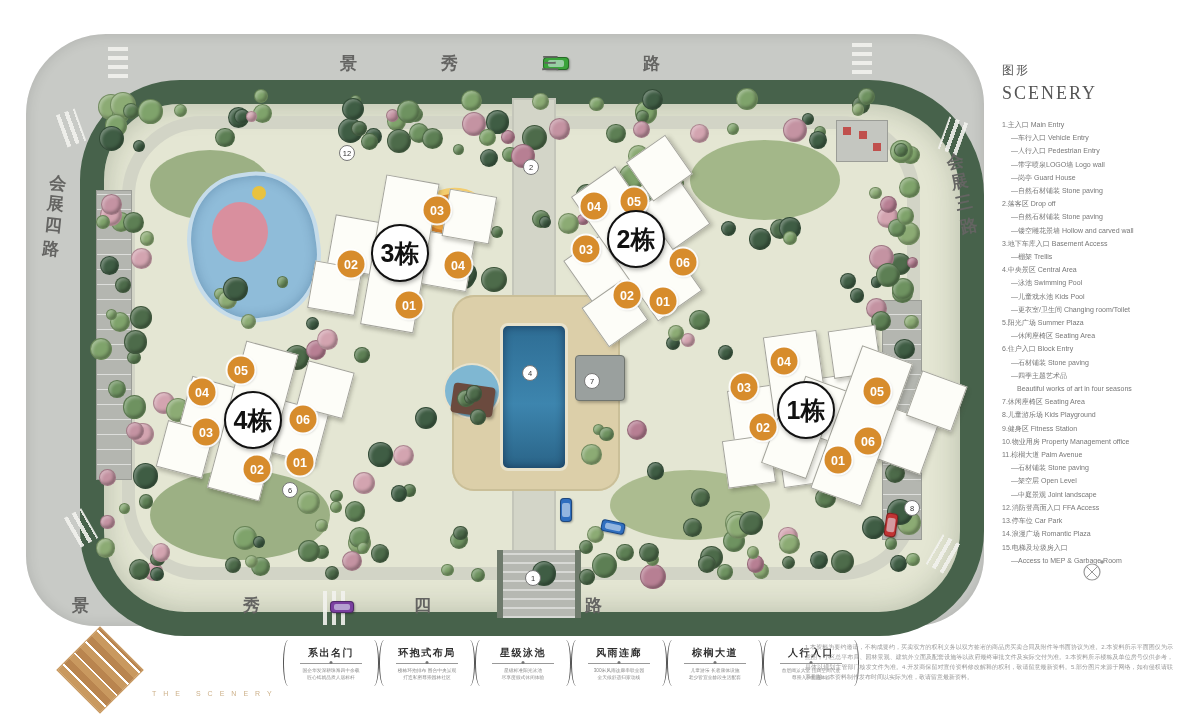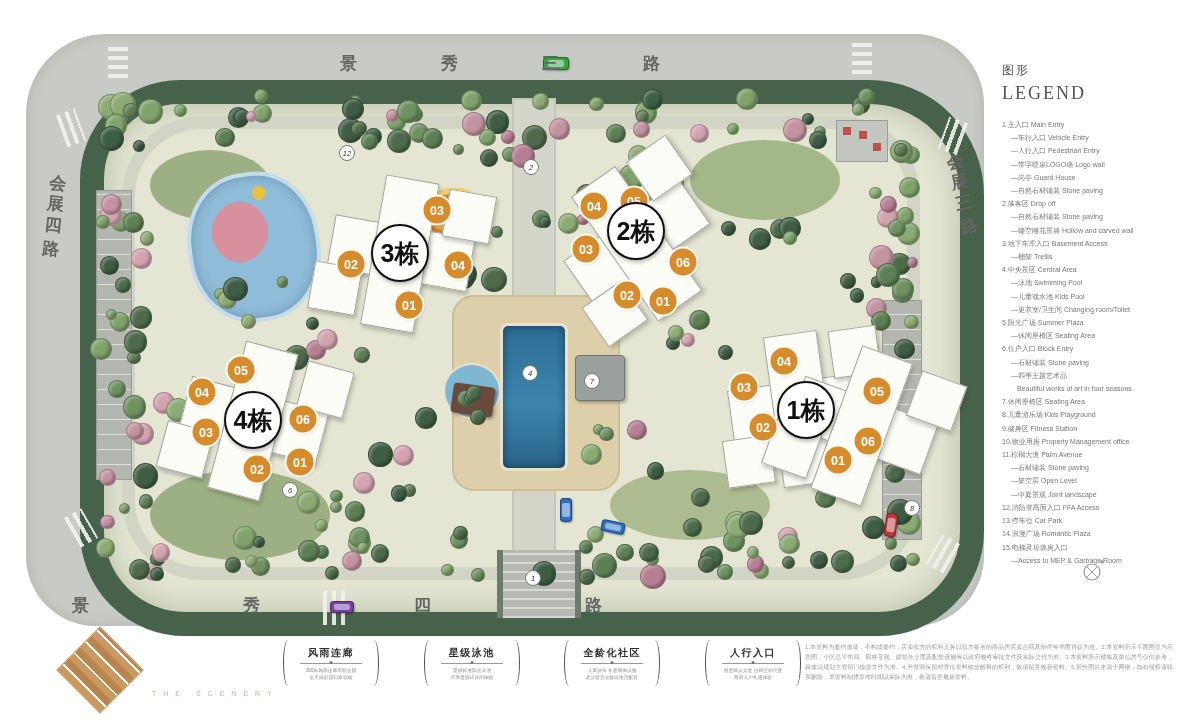--- a/index.html
+++ b/index.html
@@ -59,21 +59,21 @@
   .bldg-label{position:absolute;z-index:6;width:54px;height:54px;border-radius:50%;background:#fff;
         border:2.5px solid #111;display:flex;align-items:center;justify-content:center;
         font-size:25px;font-weight:bold;color:#111;transform:translate(-50%,-50%);
         box-shadow:1px 2px 4px rgba(0,0,0,.3);}
   .unit-badge{position:absolute;z-index:6;width:27px;height:27px;border-radius:50%;
         display:flex;align-items:center;justify-content:center;font-size:12.5px;font-weight:bold;
         color:#fff;transform:translate(-50%,-50%);
         box-shadow:0 0 0 2px rgba(255,255,255,.9),1px 1px 3px rgba(0,0,0,.35);}
   .path-marker{position:absolute;z-index:5;width:14px;height:14px;border-radius:50%;background:#fff;
         border:1px solid #777;display:flex;align-items:center;justify-content:center;
-        font-size:7.5px;color:#333;transform:translate(-50%,-50%);font-style:italic;}
+        font-size:7.5px;color:#333;transform:translate(-50%,-50%);}
 
   
   .car{position:absolute;z-index:5;border-radius:4px;box-shadow:inset 0 0 0 1px rgba(0,0,0,.35),1px 1px 2px rgba(0,0,0,.3);}
   .car:after{content:"";position:absolute;left:18%;top:22%;width:64%;height:56%;
         background:rgba(230,240,250,.55);border-radius:2px;}
   .crosswalk{position:absolute;z-index:2;background:repeating-linear-gradient(0deg,#f2f2ee 0 4px,transparent 4px 9px);opacity:.9;}
 
   .road-label{position:absolute;z-index:7;color:#646462;font-weight:bold;font-size:17px;}
   .road-label.h{display:flex;justify-content:space-between;}
   .road-label.v{writing-mode:vertical-rl;letter-spacing:22px;}
@@ -441,21 +441,21 @@
       <div class="unit-badge" style="left:351px;top:264px;background:#d78c2c">02</div>
       <div class="unit-badge" style="left:458px;top:265px;background:#d78c2c">04</div>
       <div class="unit-badge" style="left:409px;top:305px;background:#d78c2c">01</div>
       <div class="bldg-label" style="left:400px;top:253px">3栋</div>
       <div class="unit-badge" style="left:594px;top:206px;background:#d78c2c">04</div>
       <div class="unit-badge" style="left:634px;top:201px;background:#d78c2c">05</div>
       <div class="unit-badge" style="left:586px;top:249px;background:#d78c2c">03</div>
       <div class="unit-badge" style="left:683px;top:262px;background:#d78c2c">06</div>
       <div class="unit-badge" style="left:627px;top:295px;background:#d78c2c">02</div>
       <div class="unit-badge" style="left:663px;top:301px;background:#d78c2c">01</div>
-      <div class="bldg-label" style="left:636px;top:231px">2栋</div>
+      <div class="bldg-label" style="left:636px;top:239px">2栋</div>
       <div class="unit-badge" style="left:784px;top:361px;background:#d78c2c">04</div>
       <div class="unit-badge" style="left:744px;top:387px;background:#d78c2c">03</div>
       <div class="unit-badge" style="left:877px;top:391px;background:#d78c2c">05</div>
       <div class="unit-badge" style="left:763px;top:427px;background:#d78c2c">02</div>
       <div class="unit-badge" style="left:868px;top:441px;background:#d78c2c">06</div>
       <div class="unit-badge" style="left:838px;top:460px;background:#d78c2c">01</div>
       <div class="bldg-label" style="left:806px;top:410px">1栋</div>
       <div class="unit-badge" style="left:241px;top:370px;background:#d78c2c">05</div>
       <div class="unit-badge" style="left:202px;top:392px;background:#d78c2c">04</div>
       <div class="unit-badge" style="left:303px;top:419px;background:#d78c2c">06</div>
@@ -467,21 +467,21 @@
       <div class="path-marker" style="left:531px;top:167px">2</div>
       <div class="path-marker" style="left:530px;top:373px">4</div>
       <div class="path-marker" style="left:592px;top:381px">7</div>
       <div class="path-marker" style="left:290px;top:490px">6</div>
       <div class="path-marker" style="left:533px;top:578px">1</div>
       <div class="path-marker" style="left:912px;top:508px">8</div>
     </div>
 
   <div class="abs legend">
     <div class="legend-zh">图形</div>
-    <div class="legend-en">LEGEND</div>
+    <div class="legend-en">SCENERY</div>
     <div id="legend-lines">
         <div class="leg-line l0">1.主入口 Main Entry</div>
         <div class="leg-line l1">—车行入口 Vehicle Entry</div>
         <div class="leg-line l1">—人行入口 Pedestrian Entry</div>
         <div class="leg-line l1">—带字喷泉LOGO墙 Logo wall</div>
         <div class="leg-line l1">—岗亭 Guard House</div>
         <div class="leg-line l1">—自然石材铺装 Stone paving</div>
         <div class="leg-line l0">2.落客区 Drop off</div>
         <div class="leg-line l1">—自然石材铺装 Stone paving</div>
         <div class="leg-line l1">—镂空雕花景墙 Hollow and carved wall</div>
@@ -518,45 +518,69 @@
     <line x1="19.5" y1="10.5" x2="8.5" y2="21.5" stroke="#999" stroke-width="1"></line>
     <circle cx="24" cy="6" r="1.8" fill="#999"></circle>
   </svg>
 
   <div class="abs footer-logo"></div>
   <div class="abs brand-sub">THE SCENERY</div>
   <div class="abs features" id="features">
       <div class="feature">
         <div class="paren l"></div>
         <div class="feat-body">
-          <div class="feat-title">风雨连廊</div>
+          <div class="feat-title">系出名门</div>
           <div class="feat-rule"></div>
           <div class="feat-desc">
-            <div>300米风雨连廊串联全园</div>
-            <div>全天候舒适归家动线</div>
+            <div>国企华发深耕珠海四十余载</div>
+            <div>匠心铸就品质人居标杆</div>
+          </div>
+        </div>
+        <div class="paren r"></div>
+      </div>
+      <div class="feature">
+        <div class="paren l"></div>
+        <div class="feat-body">
+          <div class="feat-title">环抱式布局</div>
+          <div class="feat-rule"></div>
+          <div class="feat-desc">
+            <div>楼栋环抱排布 围合中央景观</div>
+            <div>打造私密尊崇园林社区</div>
           </div>
         </div>
         <div class="paren r"></div>
       </div>
       <div class="feature">
         <div class="paren l"></div>
         <div class="feat-body">
           <div class="feat-title">星级泳池</div>
           <div class="feat-rule"></div>
           <div class="feat-desc">
             <div>星级标准阳光泳池</div>
             <div>尽享度假式休闲体验</div>
           </div>
         </div>
         <div class="paren r"></div>
       </div>
       <div class="feature">
         <div class="paren l"></div>
         <div class="feat-body">
-          <div class="feat-title">全龄化社区</div>
+          <div class="feat-title">风雨连廊</div>
+          <div class="feat-rule"></div>
+          <div class="feat-desc">
+            <div>300米风雨连廊串联全园</div>
+            <div>全天候舒适归家动线</div>
+          </div>
+        </div>
+        <div class="paren r"></div>
+      </div>
+      <div class="feature">
+        <div class="paren l"></div>
+        <div class="feat-body">
+          <div class="feat-title">棕榈大道</div>
           <div class="feat-rule"></div>
           <div class="feat-desc">
             <div>儿童游乐 长者康体设施</div>
             <div>老少皆宜全龄段生活配套</div>
           </div>
         </div>
         <div class="paren r"></div>
       </div>
       <div class="feature">
         <div class="paren l"></div>

